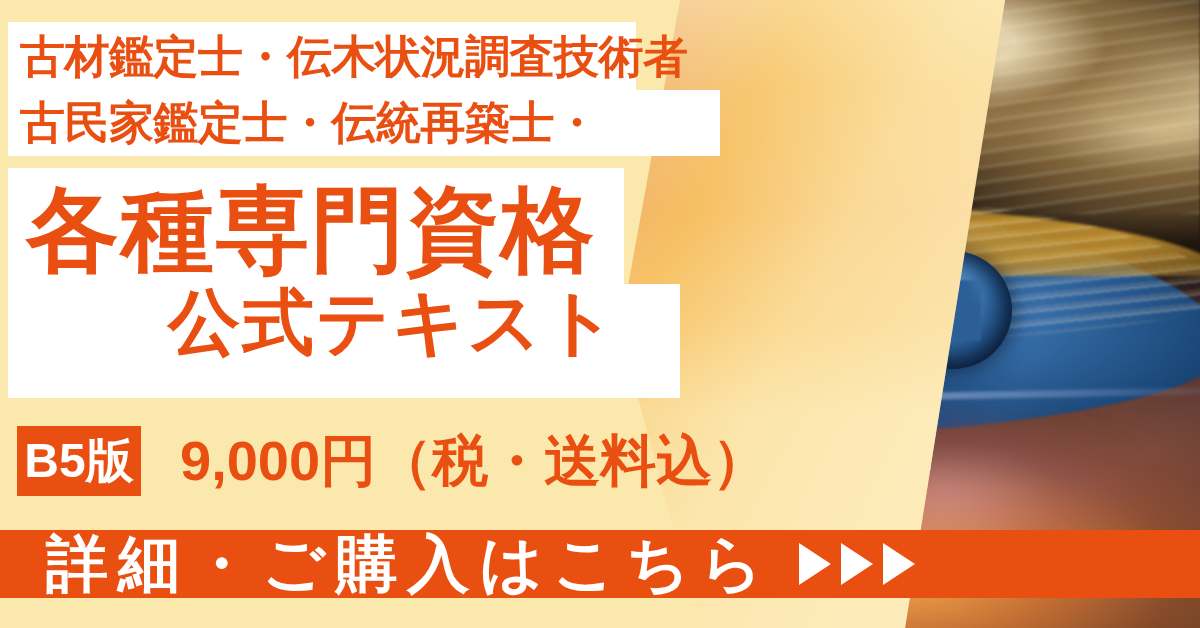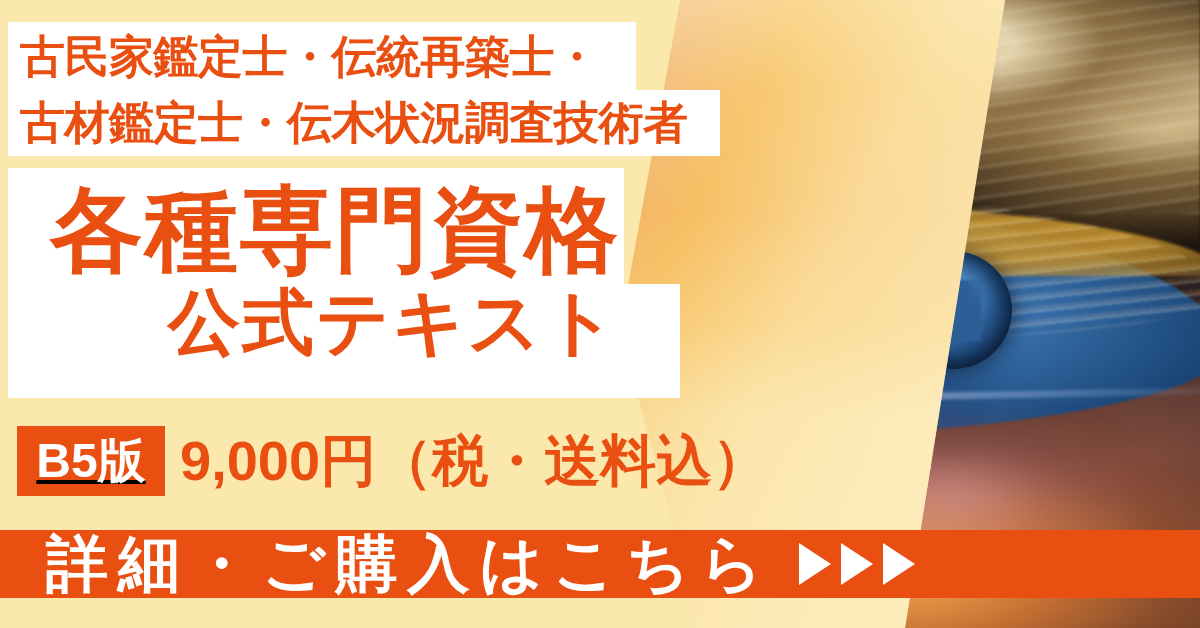--- a/index.html
+++ b/index.html
@@ -132,26 +132,26 @@
   .panel-2{left:8px;top:168px;width:672px;height:230px;
     clip-path:polygon(0 0, 616px 0, 616px 116px, 672px 116px, 672px 230px, 0 230px);}
 
   
   .ttl-sub{position:absolute;left:20px;top:24px;width:700px;
     color:#ea4f12;font-weight:700;font-size:45px;line-height:1.47;letter-spacing:-.5px;
     white-space:nowrap;}
   .ttl-sub div{height:66px;}
 
   .hero{position:absolute;left:8px;top:168px;width:672px;color:#ea4f12;font-weight:700;}
-  .hero .l1{position:absolute;left:18px;top:16px;font-size:93px;line-height:1;letter-spacing:2px;white-space:nowrap;margin-left:24px;}
+  .hero .l1{position:absolute;left:18px;top:16px;font-size:93px;line-height:1;letter-spacing:2px;white-space:nowrap;}
   .hero .l2{position:absolute;left:160px;top:118px;font-size:72px;line-height:1;letter-spacing:2px;white-space:nowrap;}
 
   
-  .badge{position:absolute;left:17px;top:426px;width:148px;height:70px;background:#ea4f12;
-    display:flex;align-items:center;justify-content:center;text-decoration:underline;}
+  .badge{position:absolute;left:17px;top:426px;width:124px;height:70px;background:#ea4f12;
+    display:flex;align-items:center;justify-content:center;}
   .badge span{color:#fff;font-weight:700;font-size:48px;line-height:1;letter-spacing:0px;}
   .price{position:absolute;left:180px;top:428px;color:#ea4f12;font-weight:700;font-size:56px;line-height:66px;white-space:nowrap;}
 
   
   .bookframe{position:absolute;left:760px;top:6px;width:156px;height:440px;
     border:1px solid rgba(255,255,255,.55);}
   .bookttl{position:absolute;left:770px;top:10px;width:136px;height:430px;
     color:#fff;font-family:"Liberation Serif","DejaVu Serif",serif;
     font-size:112px;line-height:1.24;letter-spacing:4px;text-align:center;
     writing-mode:vertical-rl;text-orientation:upright;
@@ -203,22 +203,22 @@
   </div>
 
   <div class="warm"></div>
   <div class="warm-v"></div>
 
   <div class="wedge-top"></div>
   <div class="wedge"></div>
 
   <div class="panel panel-1"></div>
   <div class="ttl-sub">
+    <div>古材鑑定士・伝木状況調査技術者</div>
     <div>古民家鑑定士・伝統再築士・</div>
-    <div>古材鑑定士・伝木状況調査技術者</div>
   </div>
 
   <div class="panel panel-2"></div>
   <div class="hero">
     <div class="l1">各種専門資格</div>
     <div class="l2">公式テキスト</div>
   </div>
 
   <div class="badge">
     <span>B5版</span>

